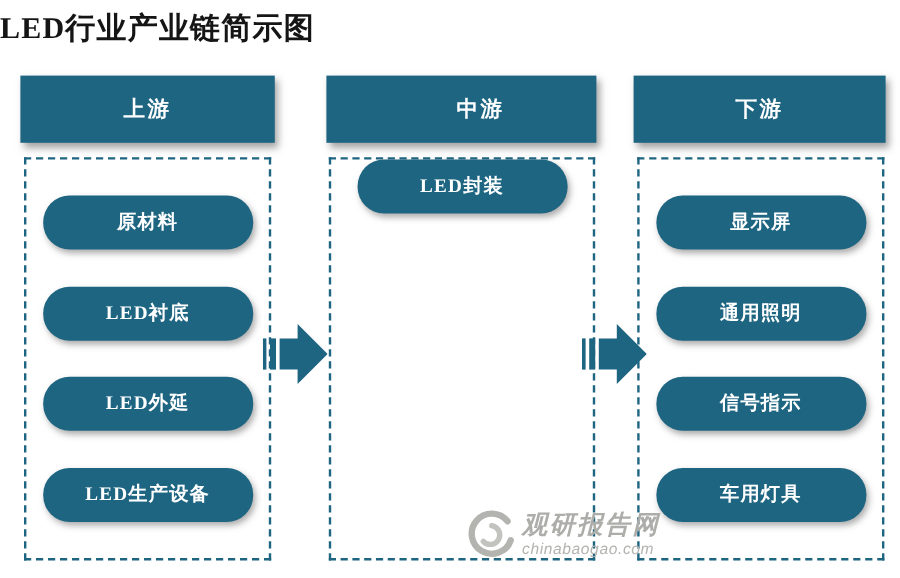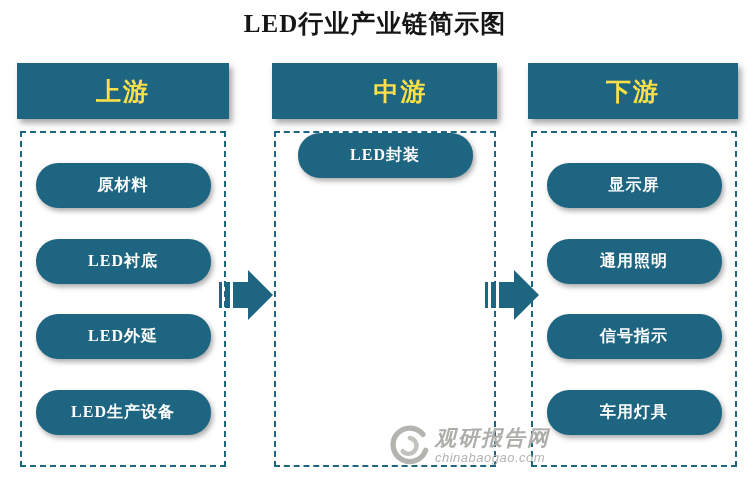--- a/index.html
+++ b/index.html
@@ -5,28 +5,28 @@
   :root{
     --teal:#1e6582;
     --wm-gray:#adadaa;
   }
   *{box-sizing:border-box;margin:0;padding:0;}
   html,body{width:750px;height:482px;background:#ffffff;overflow:hidden;}
   body{font-family:"Liberation Serif","DejaVu Serif",serif;position:relative;}
 
   .title{
     position:absolute;top:7px;left:0;width:750px;
-    text-align:center;font-size:25px;font-weight:bold;color:#151515;
+    text-align:left;font-size:25px;font-weight:bold;color:#151515;
     letter-spacing:1px;
   }
 
   .col-header{
     position:absolute;height:56px;background:var(--teal);
     display:flex;align-items:center;justify-content:center;
-    color:#fde047;font-size:25px;font-weight:bold;letter-spacing:2px;
+    color:#ffffff;font-size:18px;font-weight:bold;letter-spacing:2px;
     box-shadow:3px 4px 6px rgba(90,90,90,0.55);
   }
   .col-header.h0{left:17px;top:63px;width:212px;}
   .col-header.h1{left:272px;top:63px;width:225px;padding-left:32px;}
   .col-header.h2{left:528px;top:63px;width:210px;}
 
   .col-container{
     position:absolute;top:131px;height:336px;background:#ffffff;
     border:2px dashed var(--teal);
     display:flex;flex-direction:column;align-items:center;

